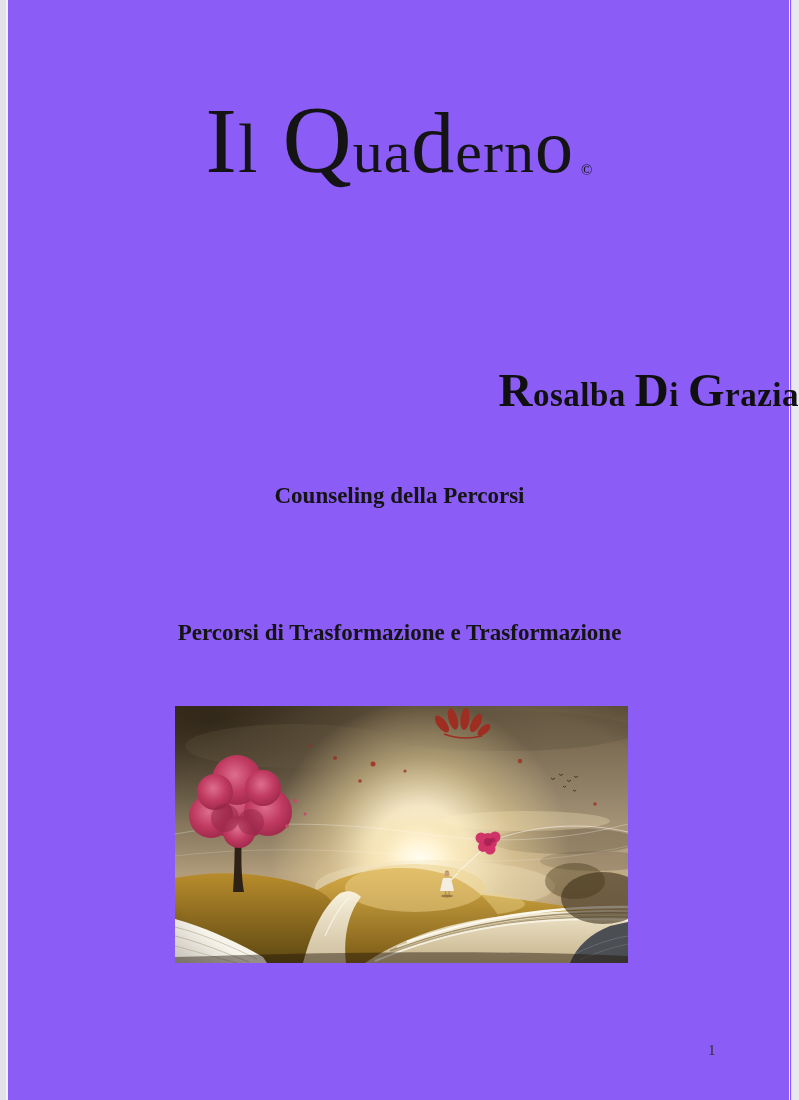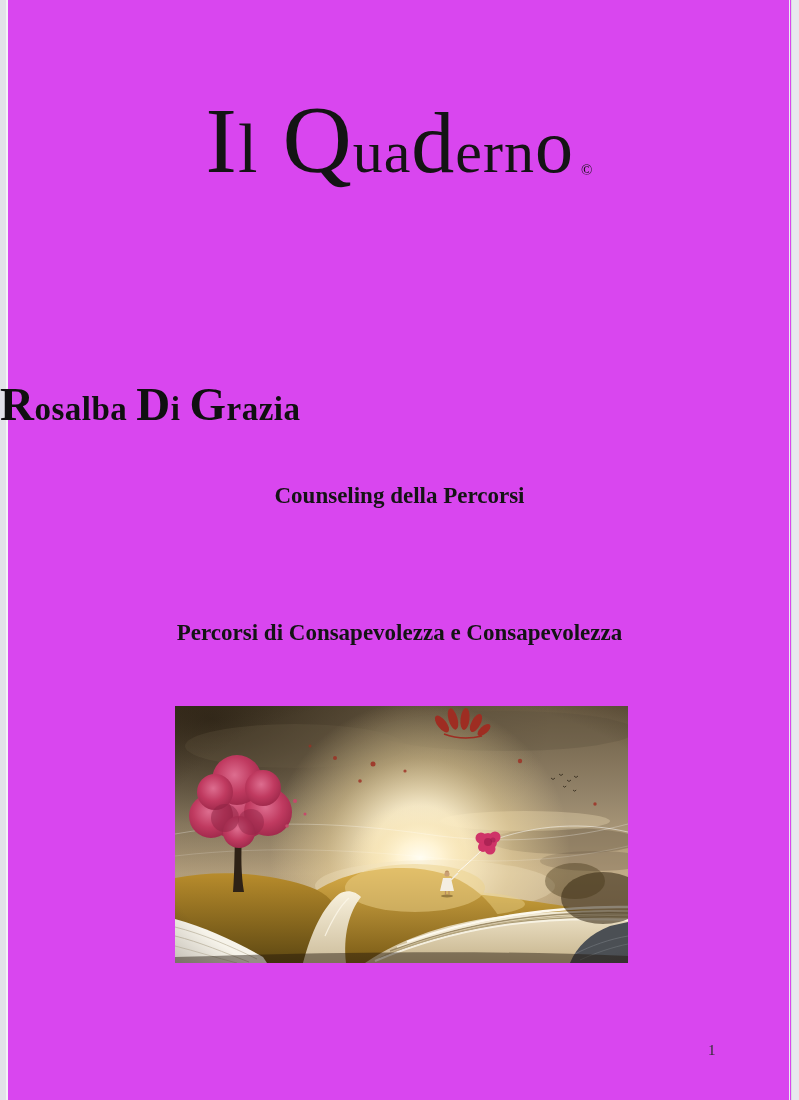--- a/index.html
+++ b/index.html
@@ -1,38 +1,38 @@
 <!DOCTYPE html>
 <html><head>
 <meta charset="utf-8">
 <title>Il Quaderno</title>
 <style>
   html,body{margin:0;padding:0;background:#ffffff;}
   body{width:799px;height:1100px;position:relative;overflow:hidden;
        font-family:"Liberation Serif", serif;color:#101010;}
-  .page{position:absolute;inset:0;background:#d946ef;}
+  .page{position:absolute;inset:0;background:#8b5cf6;}
   .gutter{position:absolute;top:0;bottom:0;}
   .gutter.left{left:0;width:6px;background:#e2e2e8;border-right:2px solid #f3f3f6;}
   .gutter.right{right:0;width:7px;background:#e8e8ee;border-left:1px solid #d9d9e2;}
   .rule-right{position:absolute;top:0;bottom:0;right:9px;width:1px;background:#ececf2;}
 
   .title{position:absolute;top:92px;left:0;width:100%;margin:0;
          text-align:center;font-weight:400;line-height:1;letter-spacing:1px;color:#141414;}
   .tI{font-size:94px;}
   .tl{font-size:70px;}
   .tQ{font-size:96px;margin-left:24px;}
   .tua{font-size:60px;}
   .td{font-size:86px;}
   .tern{font-size:60px;}
   .to{font-size:76px;}
   .tc{font-size:15px;margin-left:7px;position:relative;top:3px;}
 
   .byline{position:absolute;top:280px;left:0;width:100%;text-align:center;
           font-size:28px;font-weight:bold;line-height:1;}
-  .author{position:absolute;top:381px;left:0;width:100%;text-align:left;
+  .author{position:absolute;top:367px;left:0;width:100%;text-align:right;
           font-weight:bold;line-height:1;letter-spacing:0.5px;}
   .aBig{font-size:47px;}
   .aSm{font-size:33px;}
   .wgap{margin-right:9px;}
 
   .sub{position:absolute;left:0;width:100%;text-align:center;
        font-size:23px;font-weight:bold;line-height:1;color:#141414;}
   .sub1{top:484px;}
   .sub2{top:552px;}
   .sub3{top:621px;}
@@ -53,21 +53,21 @@
   <h1 class="title">
     <span class="tI">I</span><span class="tl">l</span><span class="tQ">Q</span><span class="tua">ua</span><span class="td">d</span><span class="tern">ern</span><span class="to">o</span><span class="tc">©</span>
   </h1>
 
 
   <div class="author">
     <span class="aBig">R</span><span class="aSm wgap">osalba</span><span class="aBig">D</span><span class="aSm wgap">i</span><span class="aBig">G</span><span class="aSm">razia</span>
   </div>
 
   <div class="sub sub1">Counseling della Percorsi</div>
-  <div class="sub sub3">Percorsi di Consapevolezza e Consapevolezza</div>
+  <div class="sub sub3">Percorsi di Trasformazione e Trasformazione</div>
 
   <svg class="illustration" viewBox="0 0 453 257" xmlns="http://www.w3.org/2000/svg">
     <defs>
       <linearGradient id="gSky" x1="0" y1="0" x2="0" y2="1">
         <stop offset="0%" stop-color="#6a5b43"></stop>
         <stop offset="35%" stop-color="#94846a"></stop>
         <stop offset="65%" stop-color="#c0ab87"></stop>
         <stop offset="100%" stop-color="#a98f68"></stop>
       </linearGradient>
       <radialGradient id="gTL" cx="8%" cy="5%" r="75%">

